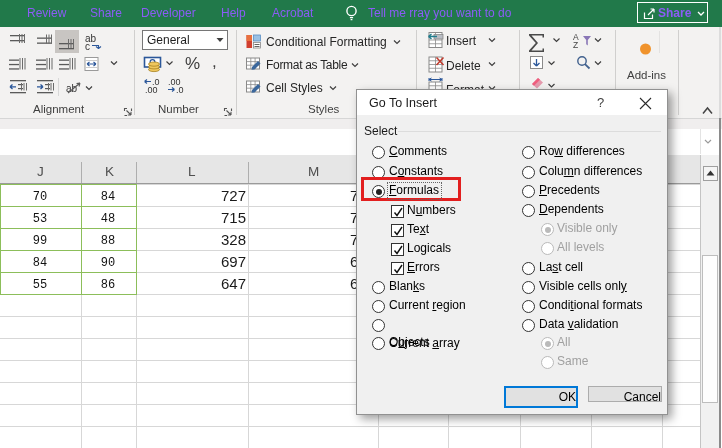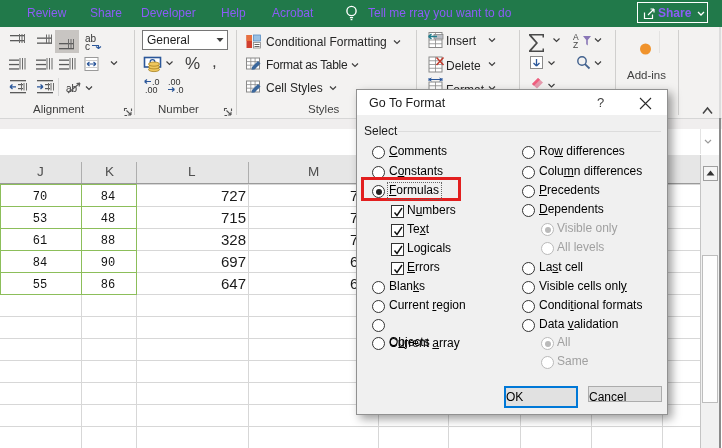--- a/index.html
+++ b/index.html
@@ -32,21 +32,21 @@
 #dlgtitle{left:0;top:0;width:310px;height:29px;background:#fff}
 .dtext{position:absolute;font-size:12px;color:#1a1a1a}
 .radio{position:absolute;width:11px;height:11px;border:1px solid #333;border-radius:50%;background:#fff;box-sizing:content-box}
 .radio.sel::after{content:"";position:absolute;left:2.5px;top:2.5px;width:6px;height:6px;border-radius:50%;background:#222}
 .radio.dis{border-color:#bababa}
 .radio.dissel::after{content:"";position:absolute;left:2.5px;top:2.5px;width:6px;height:6px;border-radius:50%;background:#bababa}
 .check{position:absolute;width:11px;height:11px;border:1px solid #333;background:#fff}
 .check svg{position:absolute;left:0px;top:0px}
 .dlabel{position:absolute;font-size:12px;color:#000;white-space:nowrap}
 .dlabel.dis{color:#a0a0a0}
-.btn{position:absolute;font-size:12px;color:#000;text-align:left;box-sizing:border-box}
+.btn{position:absolute;font-size:12px;color:#000;text-align:right;box-sizing:border-box}
 u{text-decoration:underline}
 </style></head>
 <body>
 
 <div class="abs" id="titlebar"></div>
 <div class="menu" style="left:27px">Review</div>
 <div class="menu" style="left:90px">Share</div>
 <div class="menu" style="left:141px">Developer</div>
 <div class="menu" style="left:221px">Help</div>
 <div class="menu" style="left:272px">Acrobat</div>
@@ -262,21 +262,21 @@
 <div class="greenv" style="left:81px;top:184px;height:110px"></div>
 <div class="greenv" style="left:136px;top:184px;height:110px"></div>
 <div class="cellmono" style="left:20px;top:190px">70</div>
 <div class="cellmono" style="left:88px;top:190px">84</div>
 <div class="cellnum" style="left:186px;top:187px">727</div>
 <div class="cellnum" style="left:315px;top:187px">717</div>
 <div class="cellmono" style="left:20px;top:212px">53</div>
 <div class="cellmono" style="left:88px;top:212px">48</div>
 <div class="cellnum" style="left:186px;top:209px">715</div>
 <div class="cellnum" style="left:315px;top:209px">703</div>
-<div class="cellmono" style="left:20px;top:234px">61</div>
+<div class="cellmono" style="left:20px;top:234px">99</div>
 <div class="cellmono" style="left:88px;top:234px">88</div>
 <div class="cellnum" style="left:186px;top:231px">328</div>
 <div class="cellnum" style="left:315px;top:231px">701</div>
 <div class="cellmono" style="left:20px;top:256px">84</div>
 <div class="cellmono" style="left:88px;top:256px">90</div>
 <div class="cellnum" style="left:186px;top:253px">697</div>
 <div class="cellnum" style="left:315px;top:253px">694</div>
 <div class="cellmono" style="left:20px;top:278px">55</div>
 <div class="cellmono" style="left:88px;top:278px">86</div>
 <div class="cellnum" style="left:186px;top:275px">647</div>
@@ -289,21 +289,21 @@
     <path d="M0.5 5.5 L4.5 0.5 L8.5 5.5 Z" fill="#333"></path>
   </svg>
 <div class="abs" style="left:702px;top:255px;width:16px;height:148px;background:#fdfdfd;border:1px solid #bdbdbd;box-sizing:border-box"></div>
 <div class="abs" style="left:700px;top:155px;width:1px;height:293px;background:#c4c4c4"></div>
 <div class="abs" style="left:719px;top:27px;width:2px;height:421px;background:#dcdcdc"></div>
 <div class="abs" style="left:719px;top:118px;width:2px;height:330px;background:#8b8b8b"></div>
 
 <div class="abs" id="dlg"></div>
 <div id="dlgcontent">
 <div class="abs" id="dlgtitle" style="left:357px;top:90px;height:25px"></div>
-<div class="dtext" style="left:369px;top:96px;font-size:12.5px">Go To Format</div>
+<div class="dtext" style="left:369px;top:96px;font-size:12.5px">Go To Insert</div>
 <div class="dtext" style="left:597px;top:95px;font-size:13px;color:#404040">?</div>
 <svg class="abs" style="left:639px;top:97px" width="13" height="13" viewBox="0 0 13 13">
       <path d="M1 1 L12 12 M12 1 L1 12" stroke="#2b2b2b" stroke-width="1.1"></path>
     </svg>
 <div class="dtext" style="left:364px;top:124px">Select</div>
 <div class="abs" style="left:398px;top:131px;width:263px;height:1px;background:#dcdcdc"></div>
 <div class="radio " style="left:372px;top:146px"></div>
 <div class="dlabel" style="left:389px;top:144px"><u>C</u>omments</div>
 <div class="radio " style="left:372px;top:166px"></div>
 <div class="dlabel" style="left:389px;top:164px">C<u>o</u>nstants</div>

